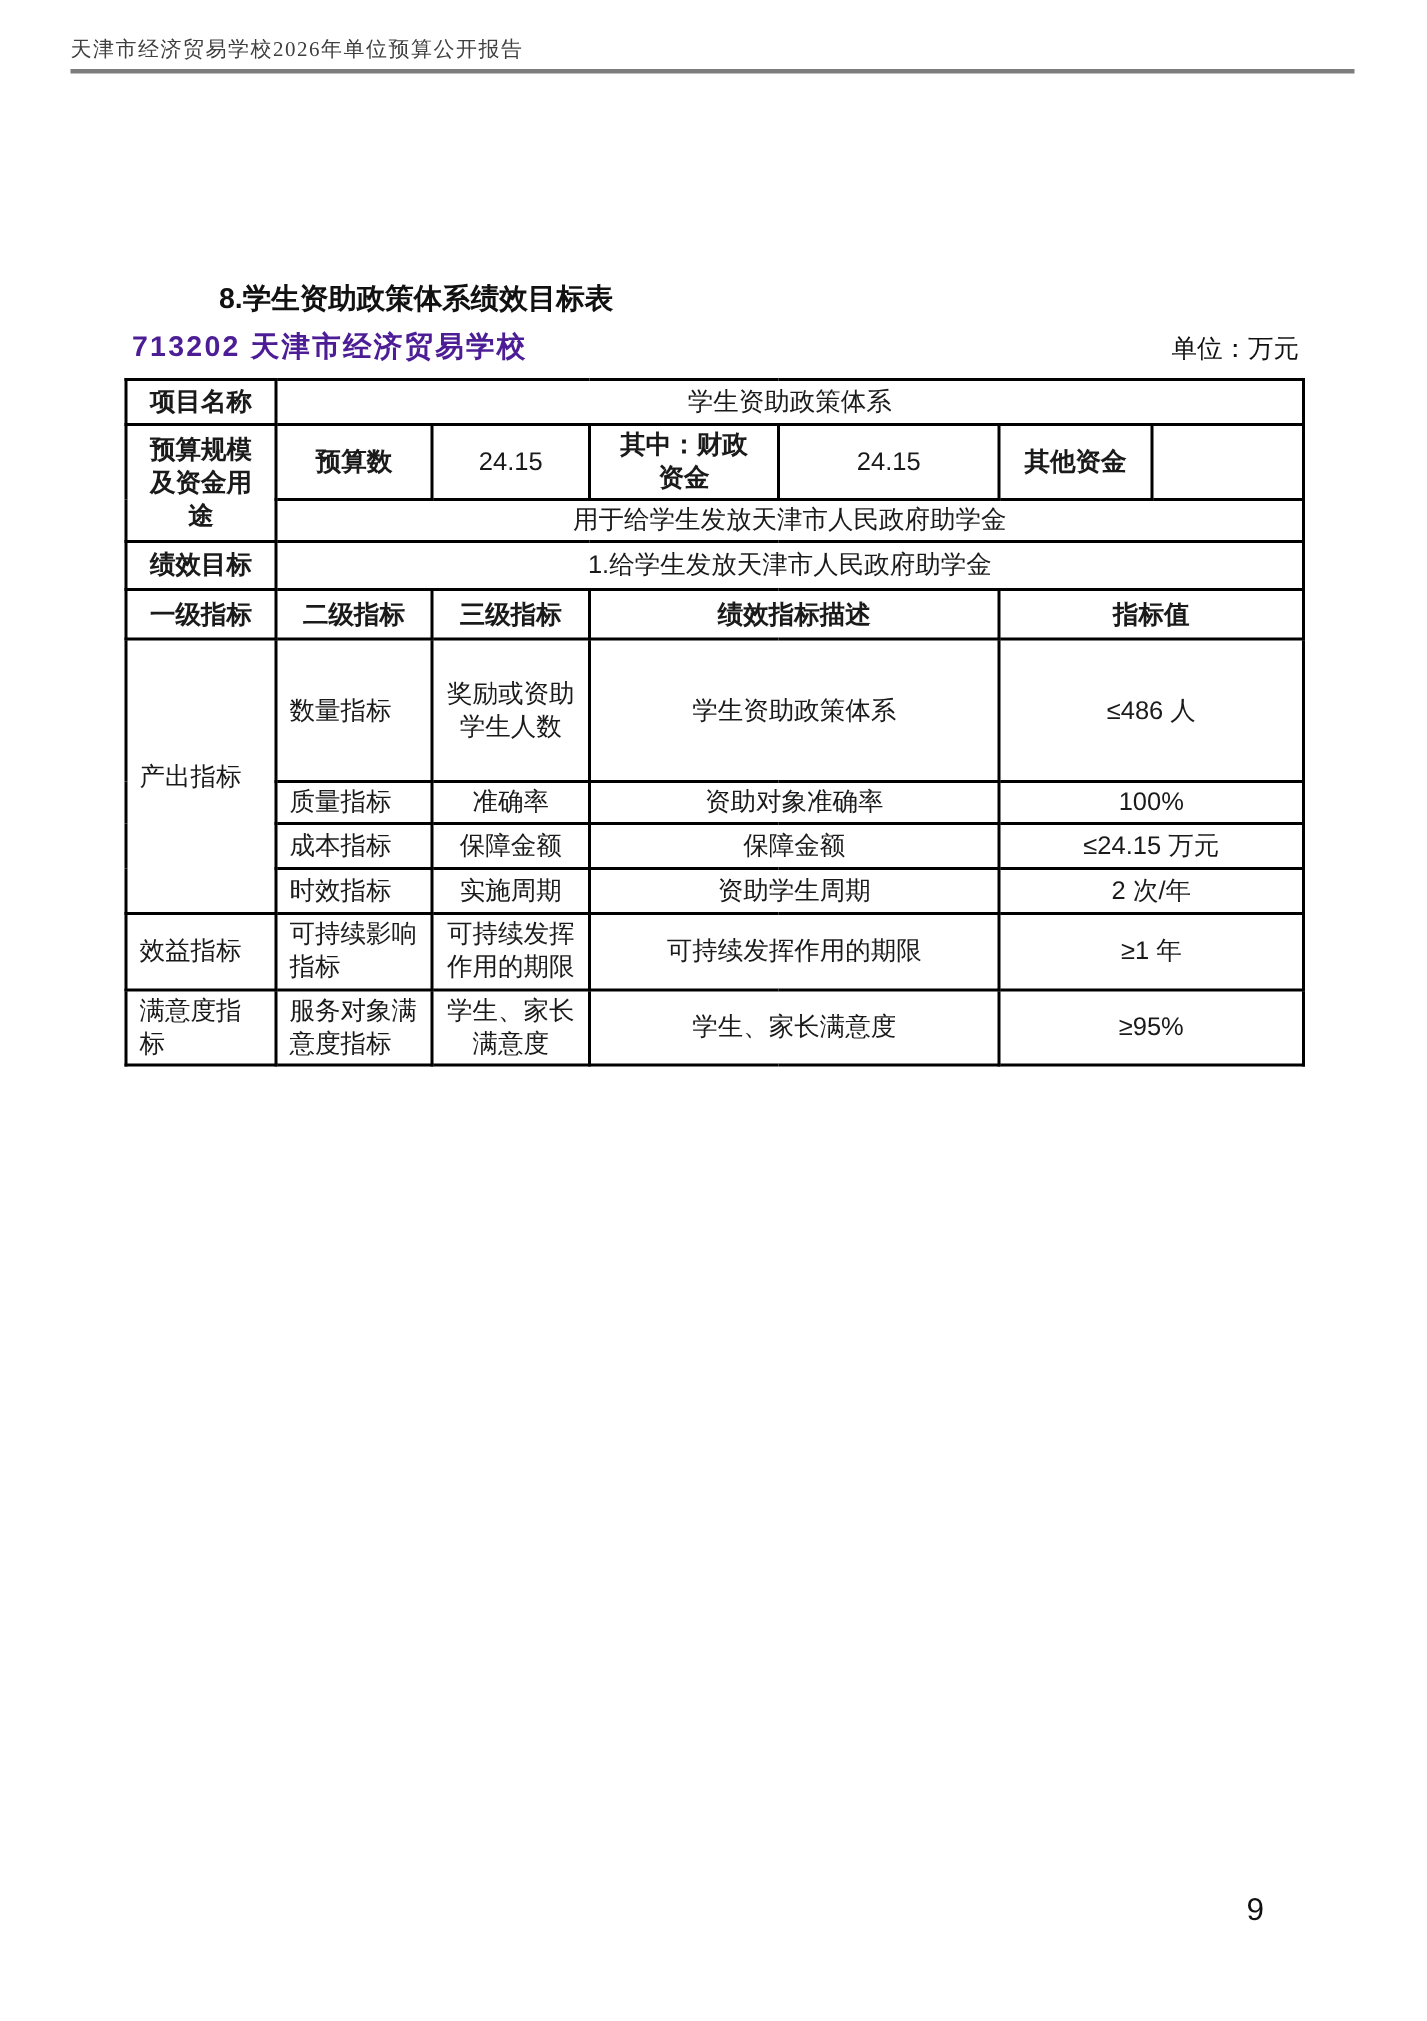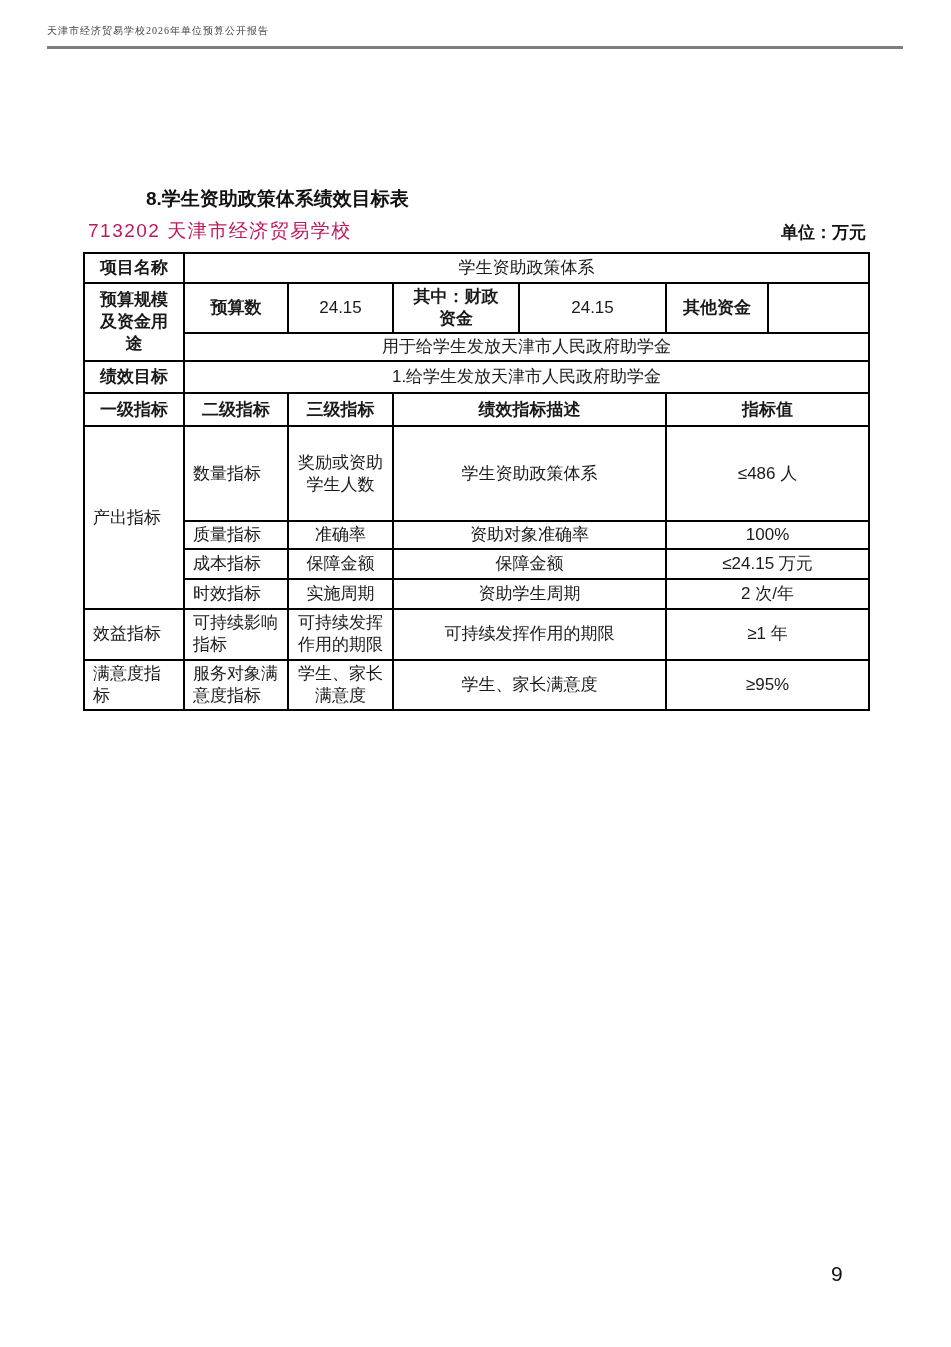--- a/index.html
+++ b/index.html
@@ -5,36 +5,36 @@
   html,body{margin:0;padding:0;}
   body{
     width:951px;height:1347px;background:#ffffff;position:relative;
     font-family:"Liberation Sans","DejaVu Sans",sans-serif;
     color:#1a1a1a;
     -webkit-font-smoothing:antialiased;
   }
   .doc-header{
     position:absolute;left:47px;top:24px;
     font-family:"Liberation Serif","DejaVu Serif",serif;
-    font-size:10px;color:#3f3f3f;letter-spacing:1px;white-space:nowrap;
+    font-size:14px;color:#3f3f3f;letter-spacing:1px;white-space:nowrap;
   }
   .header-rule{
     position:absolute;left:47px;top:46px;width:856px;height:3px;background:#7d7d7d;
   }
   .section-title{
     position:absolute;left:146px;top:186px;
     font-size:19px;font-weight:600;color:#111;white-space:nowrap;
   }
   .org-line{
     position:absolute;left:88px;top:218px;
-    font-size:19px;font-weight:400;letter-spacing:1.5px;color:#be185d;white-space:nowrap;
+    font-size:19px;font-weight:700;letter-spacing:1.5px;color:#4c1d95;white-space:nowrap;
   }
   .unit-line{
     position:absolute;right:85px;top:221px;
-    font-size:17px;font-weight:700;color:#111;white-space:nowrap;
+    font-size:17px;font-weight:400;color:#111;white-space:nowrap;
   }
   table.perf{
     position:absolute;left:83px;top:252px;
     width:785px;border-collapse:collapse;table-layout:fixed;
   }
   table.perf td{
     border:2px solid #000;
     font-size:17px;line-height:1.3;
     padding:2px 8px;
     vertical-align:middle;

